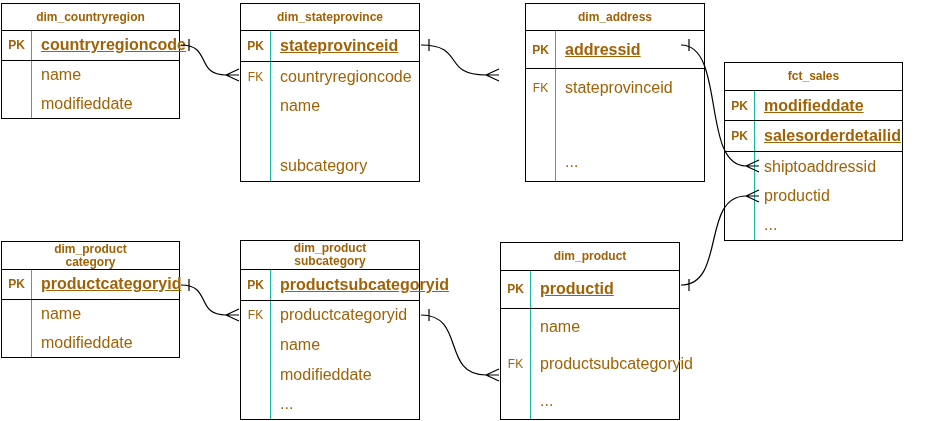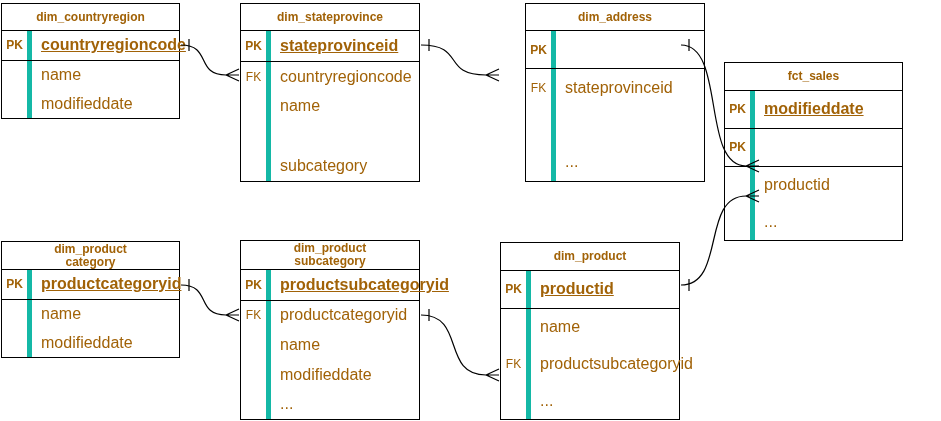--- a/index.html
+++ b/index.html
@@ -14,21 +14,21 @@
   }
   .t-header {
     border-bottom:1px solid #000; display:flex; align-items:center; justify-content:center;
     font-weight:bold; font-size:12px; line-height:13px; text-align:center;
     white-space:pre-line; flex:0 0 auto; box-sizing:border-box;
   }
   .t-rows { flex:1 1 auto; display:flex; flex-direction:column; }
   .t-row { flex:1 1 0; display:flex; align-items:stretch; box-sizing:border-box; }
   .t-row.pk-sep { border-bottom:1px solid #000; }
   .key-cell {
-    width:30px; flex:0 0 30px; border-right:5px solid #14b8a6; box-sizing:border-box;
+    width:30px; flex:0 0 30px; border-right:1px solid #14b8a6; box-sizing:border-box;
     display:flex; align-items:center; justify-content:center; font-size:12px;
   }
   .key-cell.keybold { font-weight:bold; }
   .field-cell {
     flex:1 1 auto; display:flex; align-items:center;
     padding-left:9px; font-size:16px; box-sizing:border-box;
   }
   .field-cell.pk { font-weight:bold; text-decoration:underline; }
   svg.edges {
     position:absolute; left:0; top:0; width:941px; height:421px;
@@ -82,20 +82,21 @@
         <div class="field-cell">subcategory</div>
       </div>
     </div>
   </div>
 
   <div class="etable" style="left:500px;top:3px;width:180px;height:179px;margin-left:25px;">
     <div class="t-header" style="height:27px;">dim_address</div>
     <div class="t-rows">
       <div class="t-row pk-sep">
         <div class="key-cell keybold">PK</div>
+        <div class="field-cell pk">addressid</div>
       </div>
       <div class="t-row">
         <div class="key-cell">FK</div>
         <div class="field-cell">stateprovinceid</div>
       </div>
       <div class="t-row">
         <div class="key-cell"></div>
       </div>
       <div class="t-row">
         <div class="key-cell"></div>
@@ -106,20 +107,25 @@
 
   <div class="etable" style="left:724px;top:62px;width:179px;height:179px;">
     <div class="t-header" style="height:28px;">fct_sales</div>
     <div class="t-rows">
       <div class="t-row pk-sep">
         <div class="key-cell keybold">PK</div>
         <div class="field-cell pk">modifieddate</div>
       </div>
       <div class="t-row pk-sep">
         <div class="key-cell keybold">PK</div>
+        <div class="field-cell pk">salesorderdetailid</div>
+      </div>
+      <div class="t-row">
+        <div class="key-cell"></div>
+        <div class="field-cell">shiptoaddressid</div>
       </div>
       <div class="t-row">
         <div class="key-cell"></div>
         <div class="field-cell">productid</div>
       </div>
       <div class="t-row">
         <div class="key-cell"></div>
         <div class="field-cell">...</div>
       </div>
     </div>

